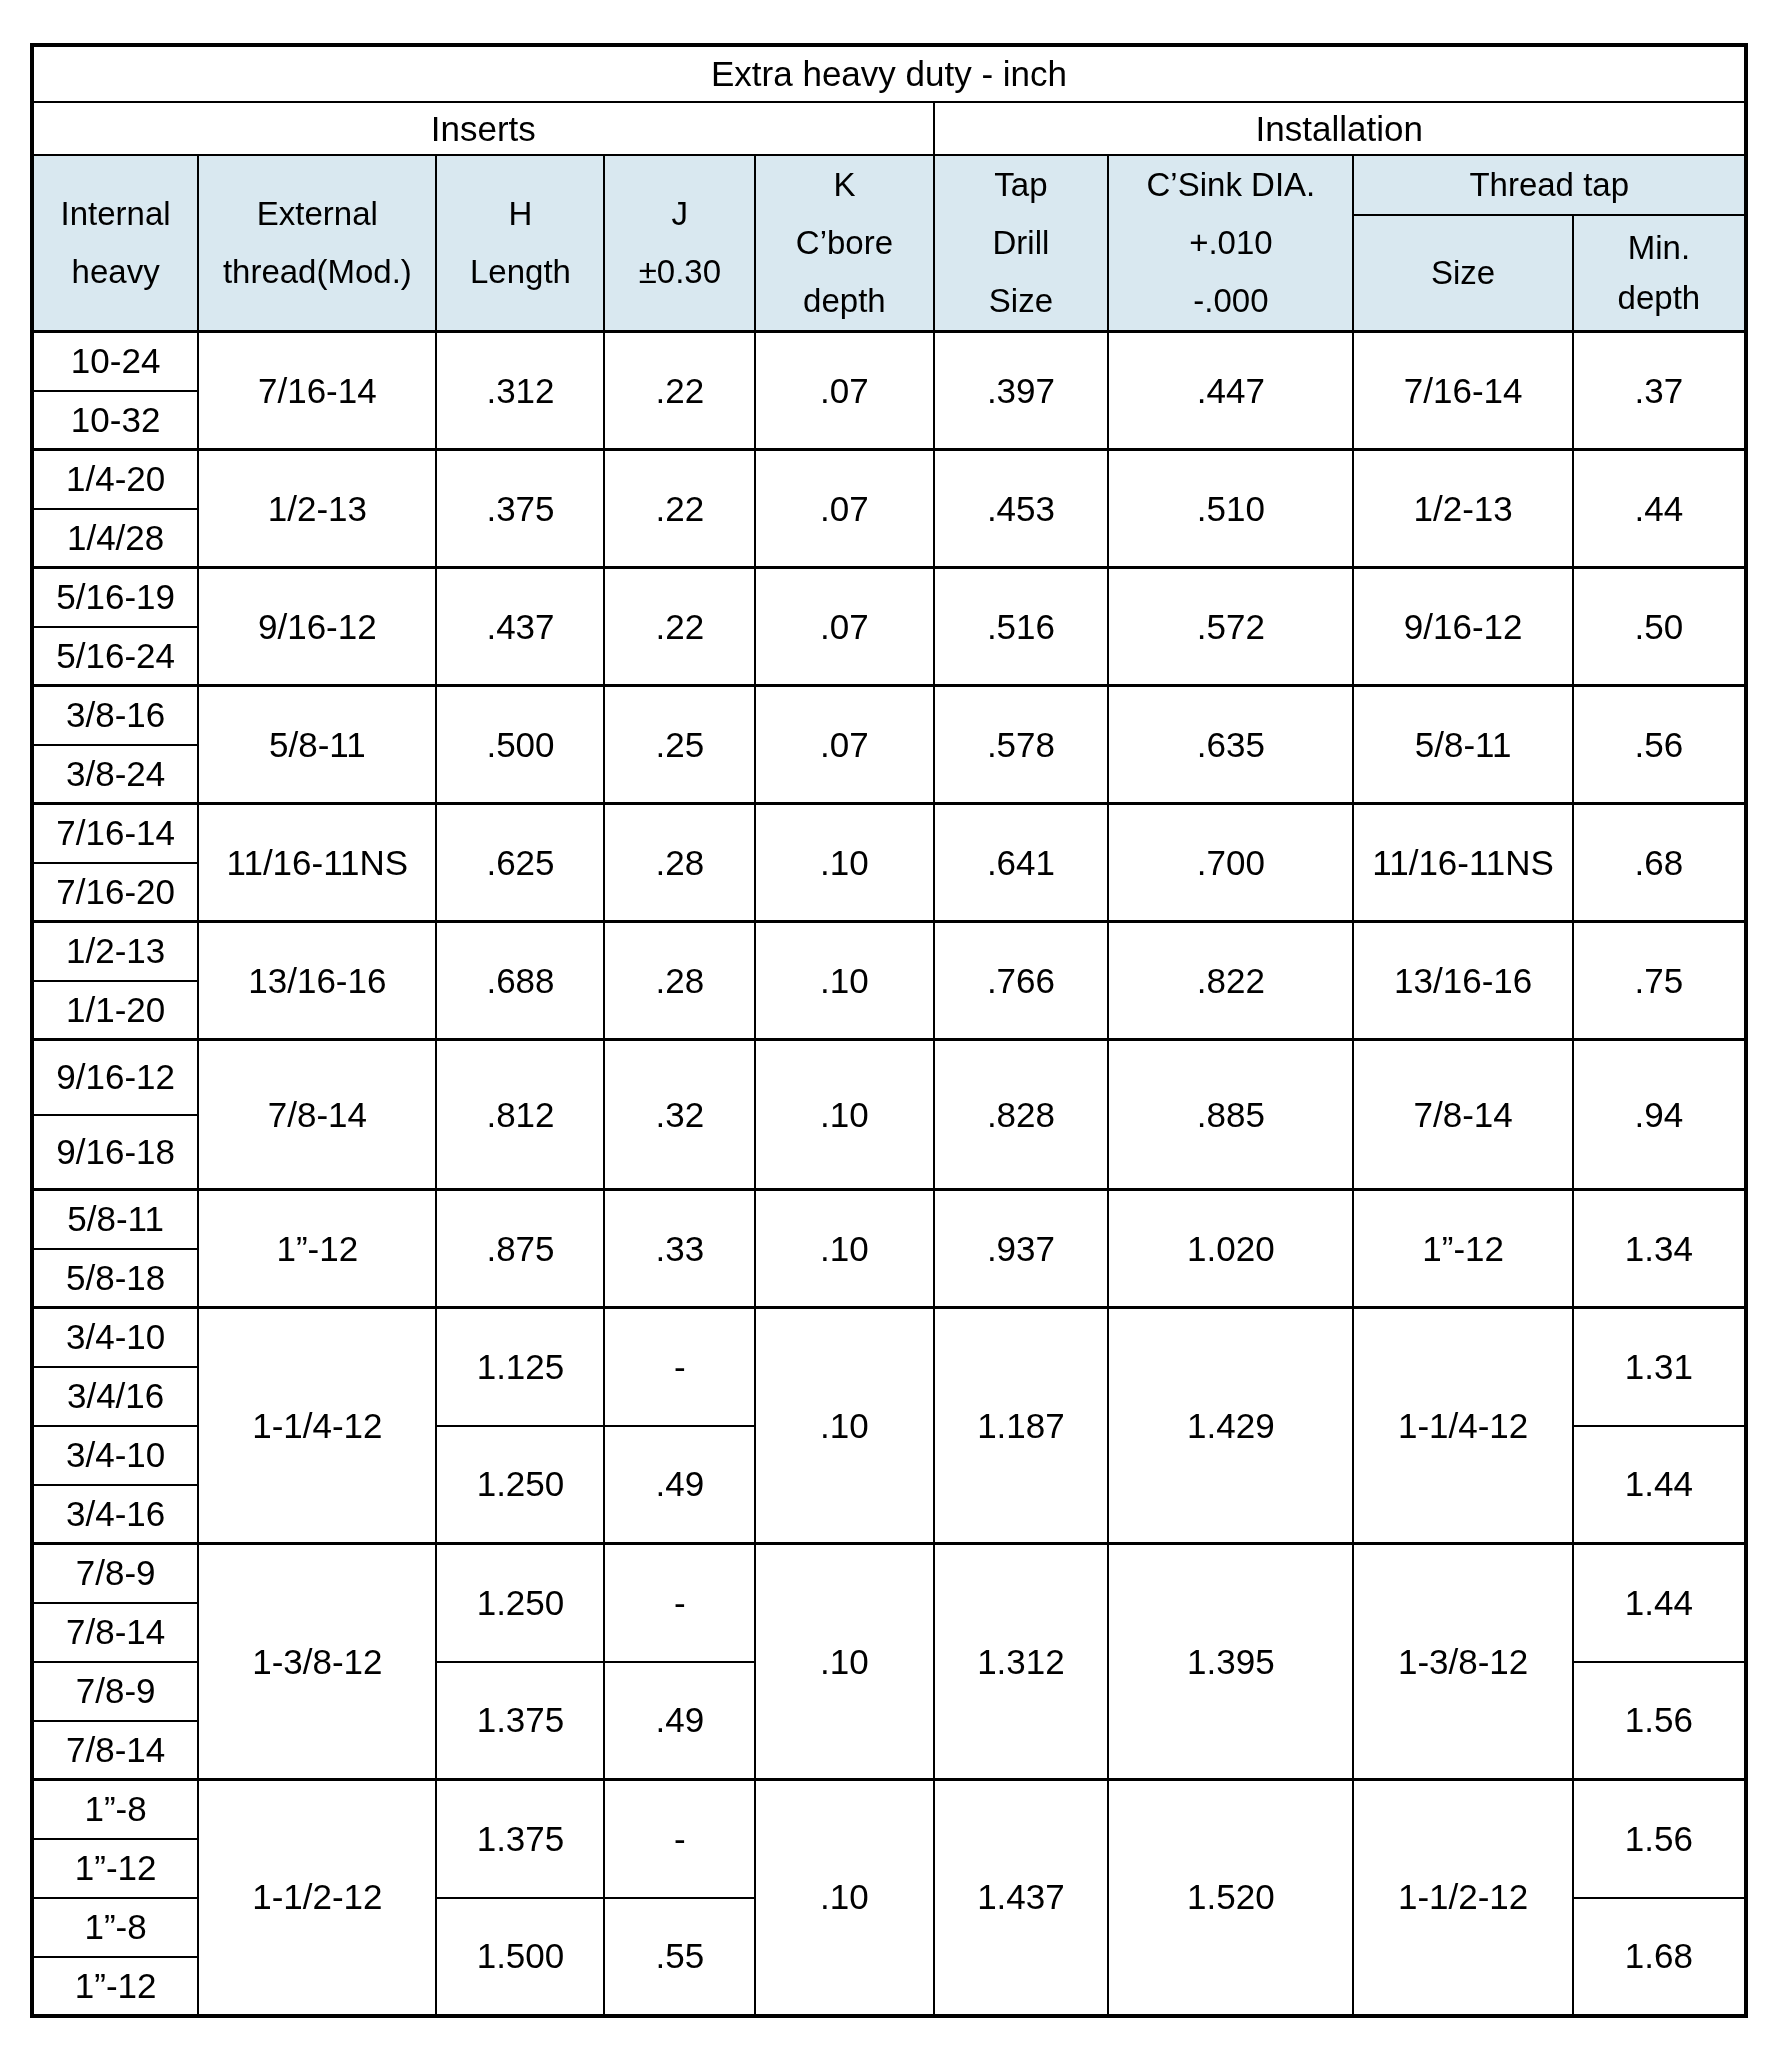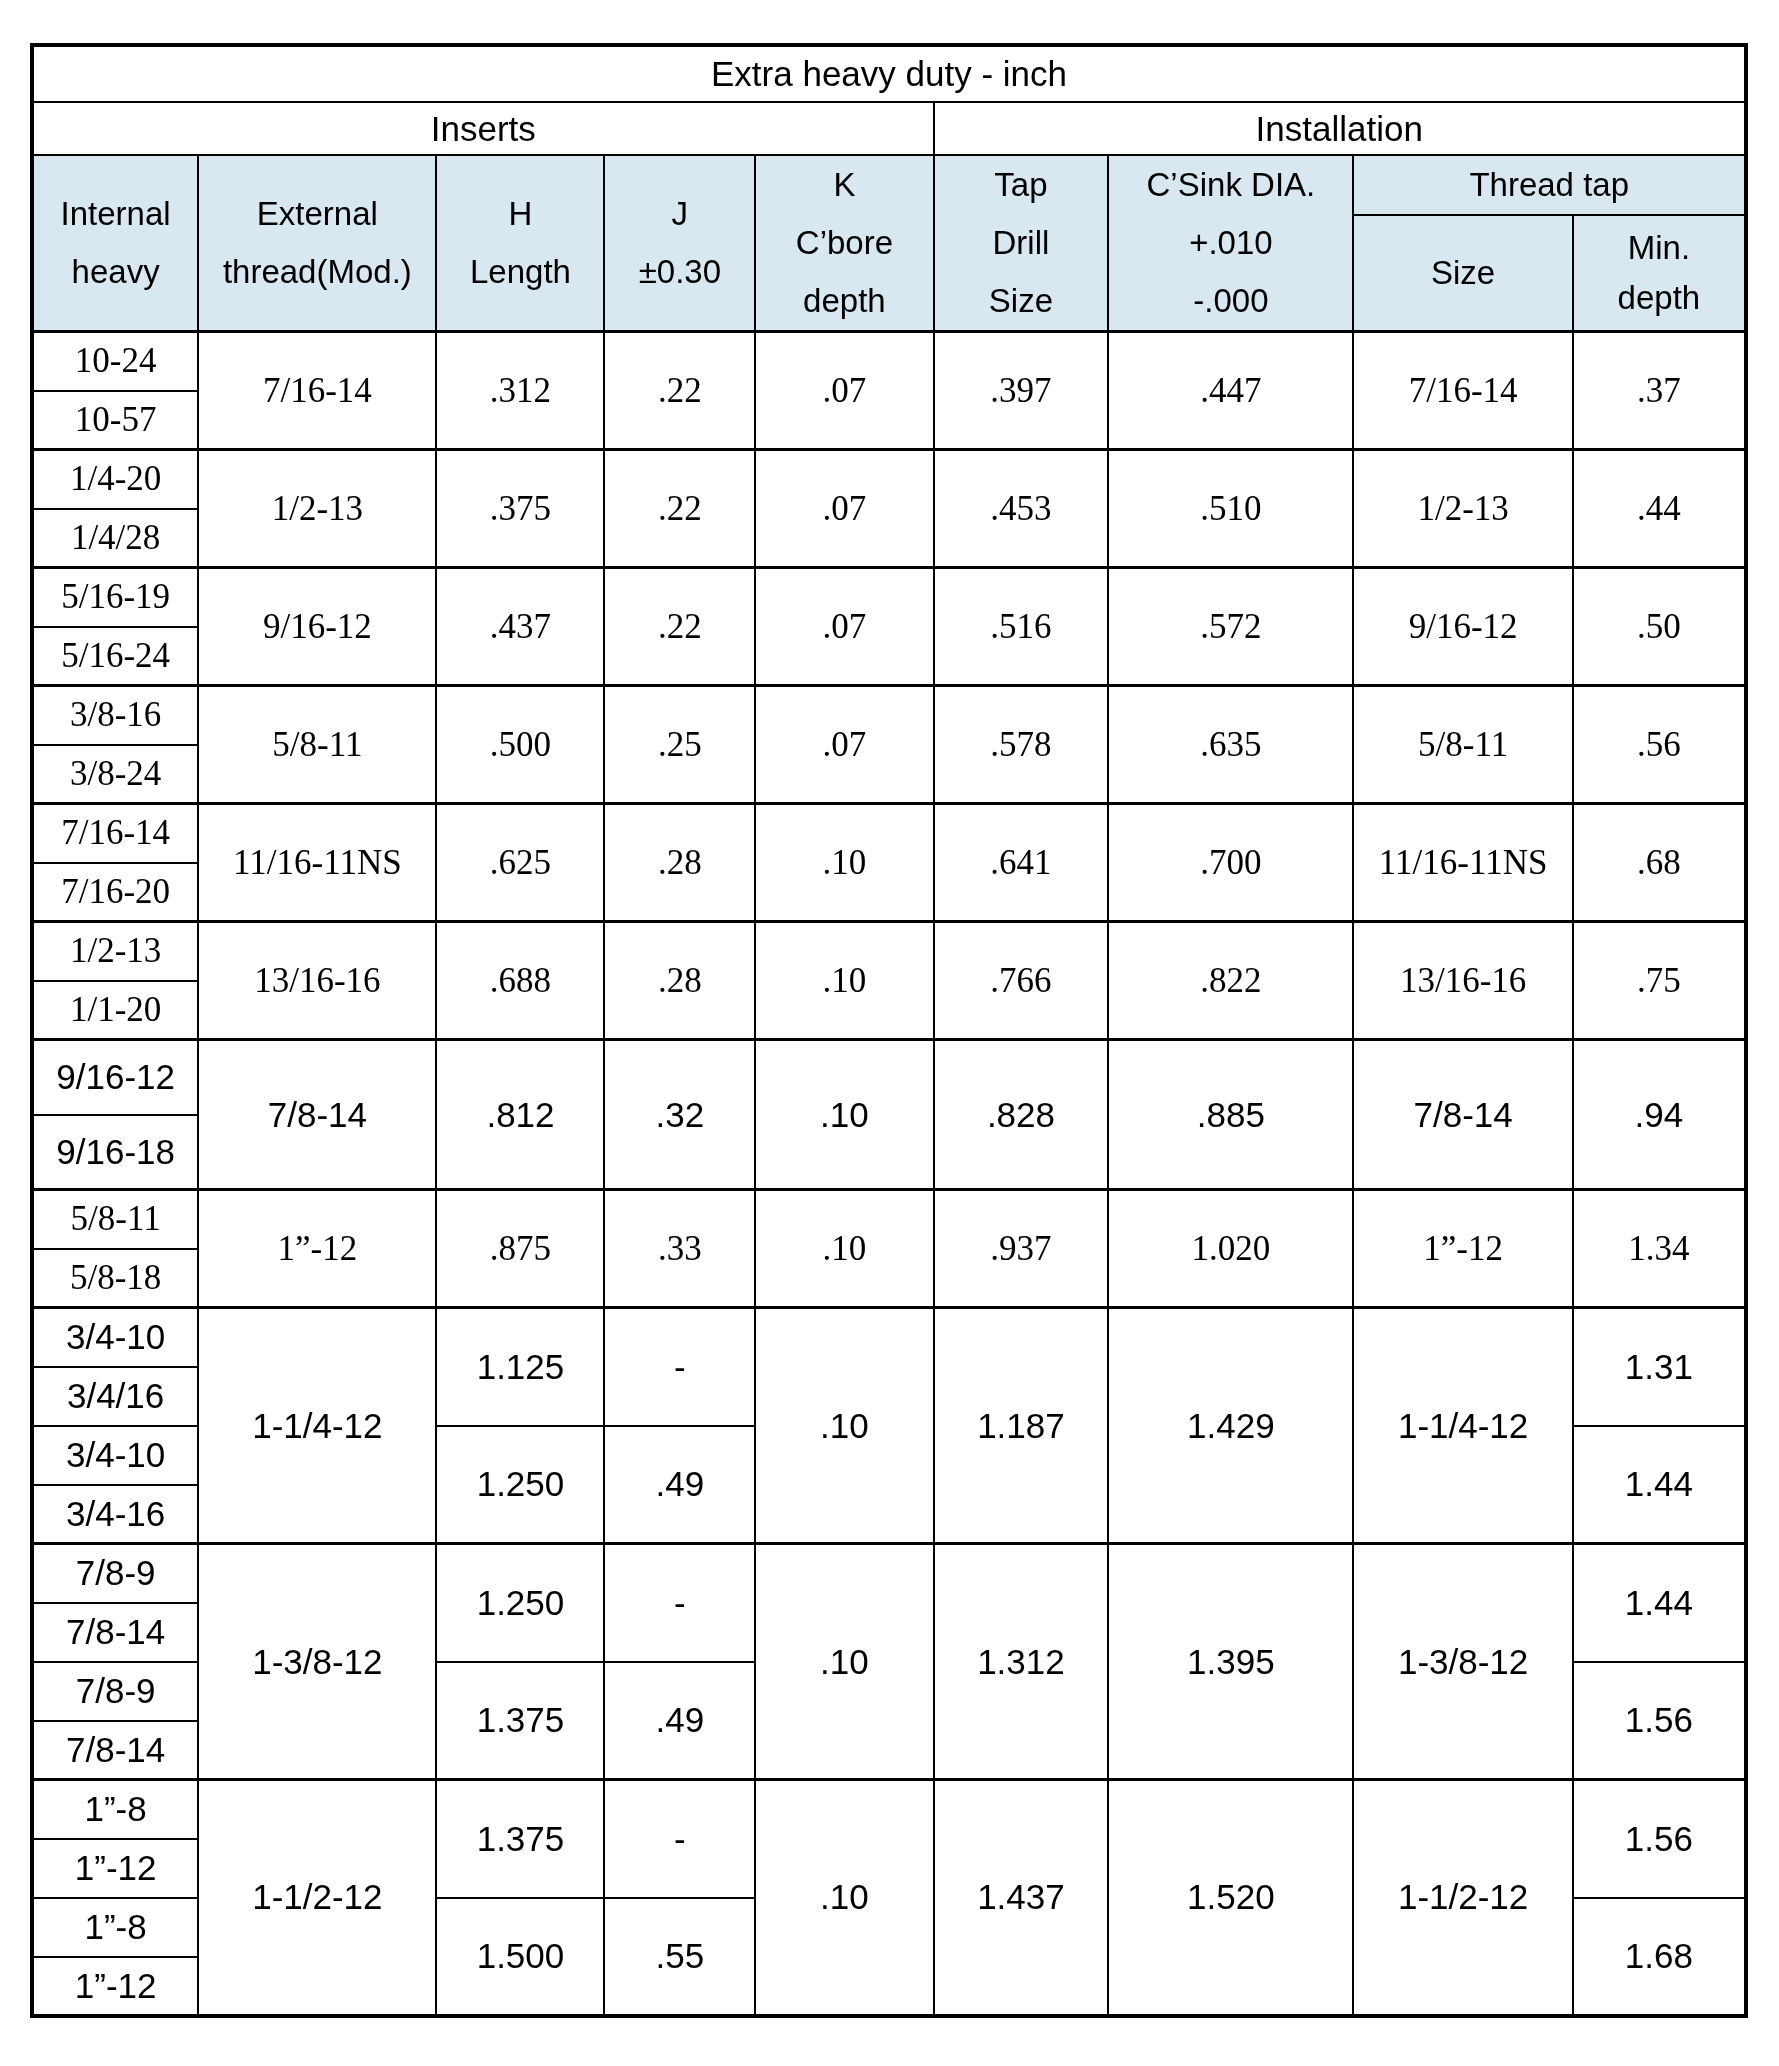--- a/index.html
+++ b/index.html
@@ -17,21 +17,21 @@
     text-align:center;vertical-align:middle;
     padding:0;font-weight:400;
     font-size:35px;
     overflow:hidden;
   }
   th{font-size:33px;}
   tr.h-title{height:57px;}
   tr.h-groups{height:53px;}
   tr.h-cols{height:59px;}
   tr.h-cols2{height:116px;}
-  tr.r{height:59px;font-family:Liberation Serif, serif;}
+  tr.r{height:59px;}
   tr.rt{height:75px;}
   tr.r4{height:59px;}
   tr.bs td{border-top-width:3.8px;}
   th.blue{background:#d9e8f0;}
   .hl{display:block;line-height:58px;}
   .hl2{display:block;line-height:50px;}
   tr.h-cols2 th{border-bottom-width:3.8px;}
 </style>
 </head>
 <body>
@@ -106,21 +106,21 @@
     <td rowspan="2">7/16-14</td>
     <td rowspan="2">.312</td>
     <td rowspan="2">.22</td>
     <td rowspan="2">.07</td>
     <td rowspan="2">.397</td>
     <td rowspan="2">.447</td>
     <td rowspan="2">7/16-14</td>
     <td rowspan="2">.37</td>
   </tr>
   <tr class="r">
-        <td>10-57</td>
+        <td>10-32</td>
       </tr>
 
   <tr class="r bs">
     <td>1/4-20</td>
     <td rowspan="2">1/2-13</td>
     <td rowspan="2">.375</td>
     <td rowspan="2">.22</td>
     <td rowspan="2">.07</td>
     <td rowspan="2">.453</td>
     <td rowspan="2">.510</td>

